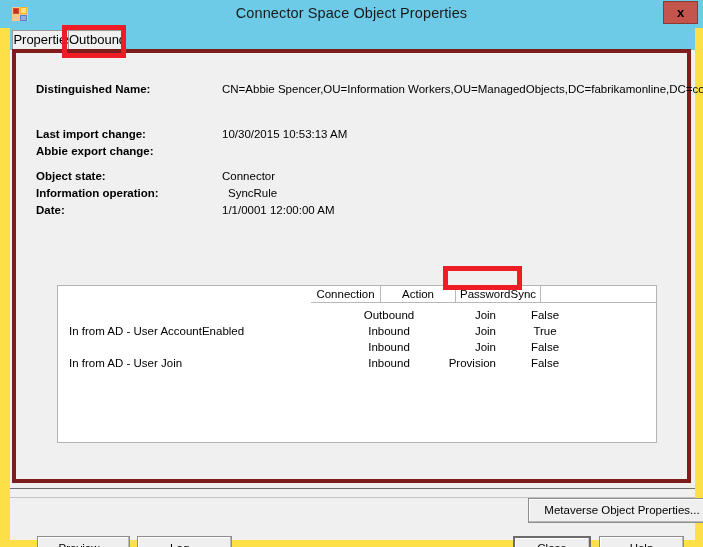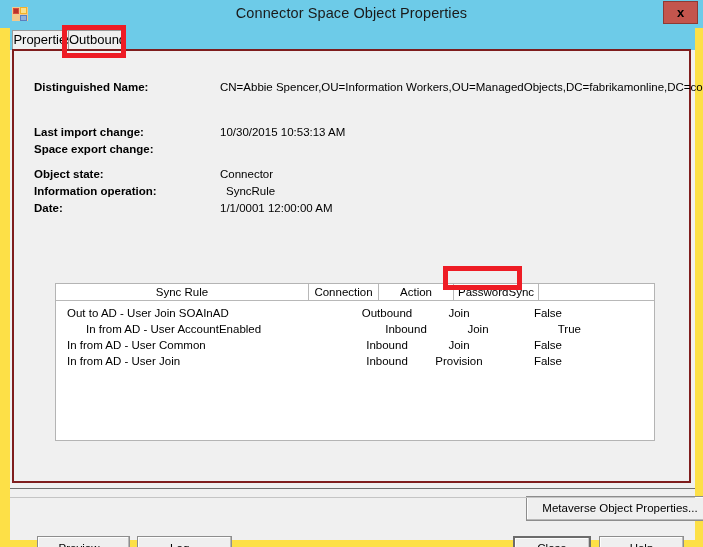--- a/index.html
+++ b/index.html
@@ -93,21 +93,21 @@
   }
   #tab-properties { left: 2px;  width: 62px; }
   #tab-lineage    { left: 58px; width: 57px; background: #f0f0f0; }
 
   
   #tabpage {
     position: absolute;
     left: 2px; top: 21px;
     width: 679px; height: 434px;
     background: #f0f0f0;
-    border: 2px solid #7f1d1d;
+    border: 4px solid #7f1d1d;
     box-sizing: border-box;
   }
 
   
   .flabel {
     position: absolute;
     font-weight: bold;
     font-size: 11.5px;
     color: #000;
     white-space: nowrap;
@@ -159,22 +159,22 @@
     top: 0;
     height: 16px;
     font-size: 11.5px;
     line-height: 15px;
     color: #000;
     white-space: nowrap;
     overflow: hidden;
   }
   .cell-rule { left: 11px;  width: 280px; text-align: left; }
   .cell-dir  { left: 298px; width: 66px;  text-align: center; }
-  .cell-act  { left: 368px; width: 70px;  text-align: center; }
-  .cell-pwd  { left: 436px; width: 70px;  text-align: right; }
+  .cell-act  { left: 368px; width: 70px;  text-align: right; }
+  .cell-pwd  { left: 452px; width: 70px;  text-align: center; }
 
   
   .btn {
     position: absolute;
     background: #efefef;
     border: 1px solid #8d8d8d;
     box-sizing: border-box;
     font-size: 11.5px;
     color: #000;
     text-align: center;
@@ -244,57 +244,54 @@
     </div>
 
     <div id="tabpage">
 
       <div class="flabel" style="left:20px; top:30px;">Distinguished Name:</div>
       <div class="fvalue" style="left:206px; top:30px;">CN=Abbie Spencer,OU=Information Workers,OU=ManagedObjects,DC=fabrikamonline,DC=com</div>
 
       <div class="flabel" style="left:20px; top:75px;">Last import change:</div>
       <div class="fvalue" style="left:206px; top:75px;">10/30/2015 10:53:13 AM</div>
 
-      <div class="flabel" style="left:20px; top:92px;">Space export change:</div>
+      <div class="flabel" style="left:20px; top:92px;">Abbie export change:</div>
       <div class="fvalue" style="left:206px; top:92px;"></div>
 
       <div class="flabel" style="left:20px; top:117px;">Object state:</div>
       <div class="fvalue" style="left:206px; top:117px;">Connector</div>
 
       <div class="flabel" style="left:20px; top:134px;">Information operation:</div>
       <div class="fvalue" style="left:212px; top:134px;text-align:center;">SyncRule</div>
 
       <div class="flabel" style="left:20px; top:151px;">Date:</div>
       <div class="fvalue" style="left:206px; top:151px;">1/1/0001 12:00:00 AM</div>
 
       <div id="listview">
         <div id="lv-header">
-          <div class="lv-col" style="left:0px;   width:253px;">Sync Rule</div>
           <div class="lv-col" style="left:253px; width:70px;">Connection</div>
           <div class="lv-col" style="left:323px; width:75px;">Action</div>
           <div class="lv-col" style="left:398px; width:85px;">PasswordSync</div>
           <div class="lv-col" style="left:483px; width:115px; border-right:none;"></div>
         </div>
 
         <div class="lv-row" style="top:22px;">
-          <div class="lv-cell cell-rule">Out to AD - User Join SOAInAD</div>
           <div class="lv-cell cell-dir">Outbound</div>
           <div class="lv-cell cell-act">Join</div>
           <div class="lv-cell cell-pwd">False</div>
         </div>
 
-        <div class="lv-row" style="top:38px;margin-left:19px;">
+        <div class="lv-row" style="top:38px;">
           <div class="lv-cell cell-rule">In from AD - User AccountEnabled</div>
           <div class="lv-cell cell-dir">Inbound</div>
           <div class="lv-cell cell-act">Join</div>
           <div class="lv-cell cell-pwd">True</div>
         </div>
 
         <div class="lv-row" style="top:54px;">
-          <div class="lv-cell cell-rule">In from AD - User Common</div>
           <div class="lv-cell cell-dir">Inbound</div>
           <div class="lv-cell cell-act">Join</div>
           <div class="lv-cell cell-pwd">False</div>
         </div>
 
         <div class="lv-row" style="top:70px;">
           <div class="lv-cell cell-rule">In from AD - User Join</div>
           <div class="lv-cell cell-dir">Inbound</div>
           <div class="lv-cell cell-act">Provision</div>
           <div class="lv-cell cell-pwd">False</div>

